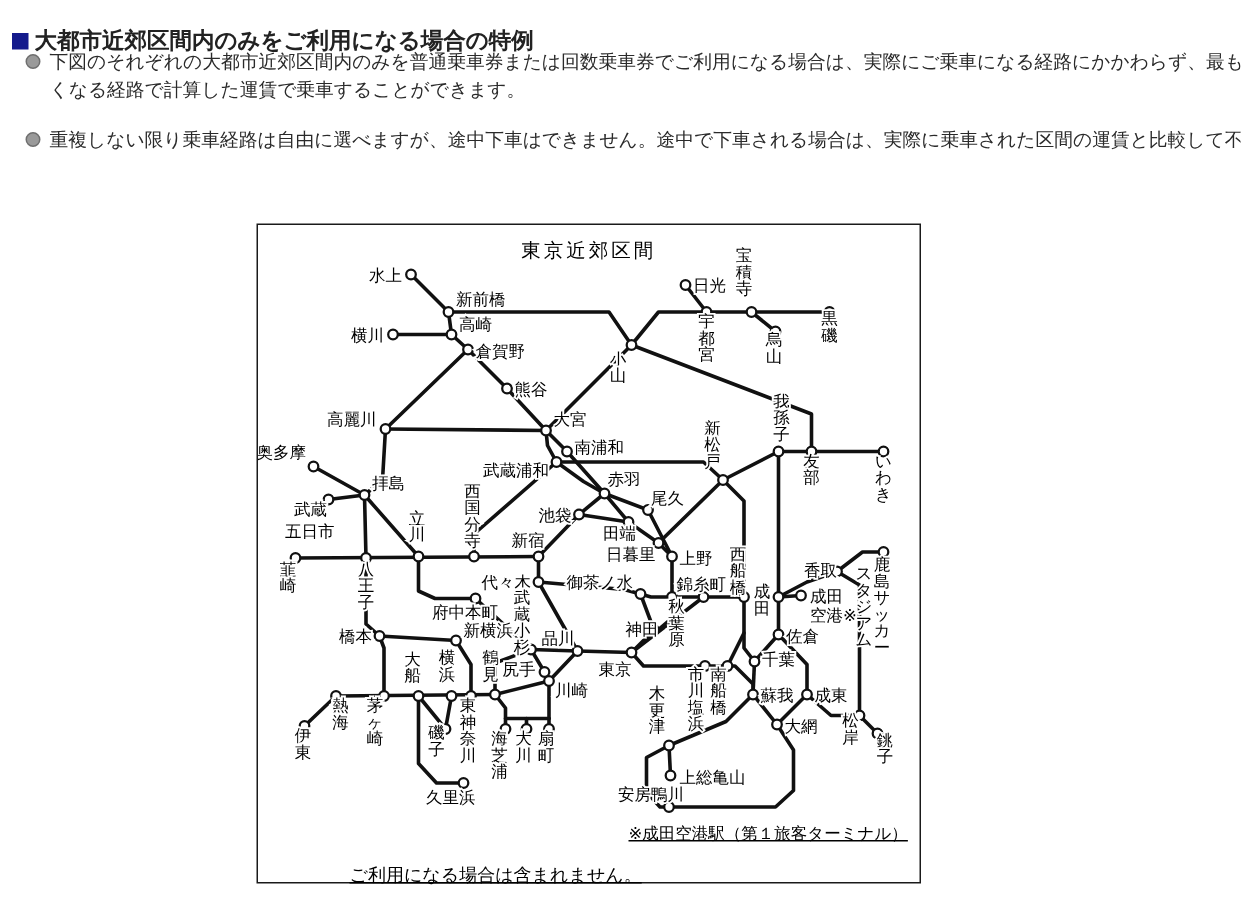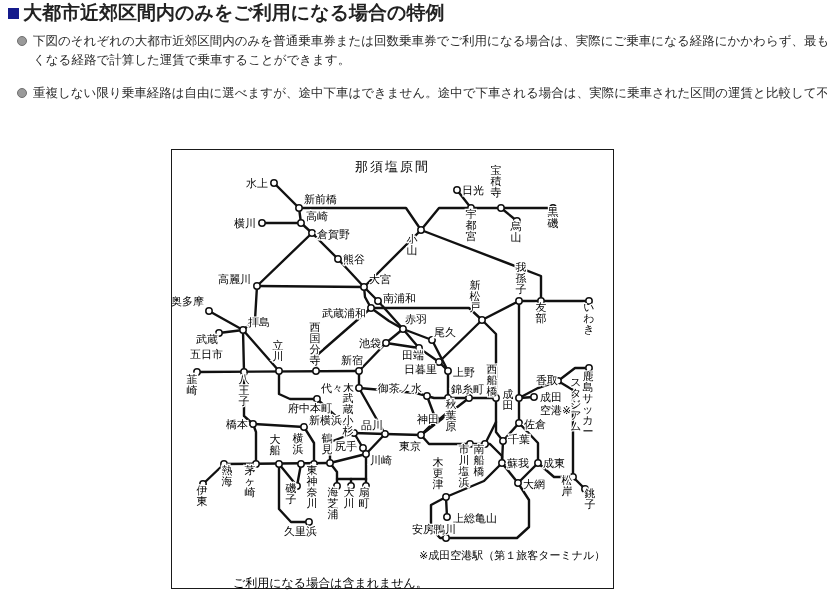--- a/index.html
+++ b/index.html
@@ -2,22 +2,22 @@
 <html><head>
 <meta charset="utf-8">
 <style>
   html,body{margin:0;padding:0;}
   body{
     width:827px;height:605px;position:relative;overflow:hidden;
     background:#ffffff;color:#222;
     font-family:"DejaVu Sans","Liberation Sans",sans-serif;
   }
   .page-header{
-    position:absolute;left:8px;top:0;
-    font-size:19px;font-weight:bold;color:#222;
+    position:absolute;left:8px;top:18px;
+    font-size:15px;font-weight:bold;color:#222;
     display:flex;align-items:center;
   }
   .accent-square{
     width:11px;height:11px;background:#141a8c;display:inline-block;
     margin-right:4px;flex:0 0 auto;
   }
   .bullet-row{position:absolute;left:16px;width:800px;}
   .bullet-icon{
     position:absolute;left:1px;top:5px;width:8px;height:8px;border-radius:50%;
     background:#9a9a9a;border:1px solid #6f6f6f;
@@ -32,23 +32,23 @@
     position:absolute;left:171px;top:149px;width:441px;height:438px;
     border:1px solid #1a1a1a;background:#fff;box-sizing:content-box;
   }
   .map-title{
     position:absolute;left:0;right:0;top:8px;text-align:center;
     font-size:13px;letter-spacing:2px;color:#000;
   }
   #map-svg{position:absolute;left:0;top:0;}
   #map-svg text{font-family:"DejaVu Sans","Liberation Sans",sans-serif;}
   .map-note{position:absolute;color:#000;white-space:nowrap;}
-  .note-airport{left:247px;top:398px;font-size:11px;}
+  .note-airport{left:247px;top:398px;font-size:11px;text-decoration:underline;}
   .note-shink1{left:44px;top:411px;font-size:12px;}
-  .note-shink2{left:61px;top:425px;font-size:12px;}
+  .note-shink2{left:61px;top:425px;font-size:12px;text-decoration:underline;}
 </style>
 </head>
 <body>
 
 <div class="page-header">
   <span class="accent-square"></span>
   <span>大都市近郊区間内のみをご利用になる場合の特例</span>
 </div>
 
 <div class="bullet-row b1">
@@ -448,16 +448,16 @@
       </g>
       <g>
         <circle cx="298" cy="294" r="3.2" fill="#ffffff" stroke="#111111" stroke-width="1.5"></circle>
         <text x="292" y="303" font-size="11" fill="#000" text-anchor="middle" style="paint-order:stroke;stroke:#ffffff;stroke-width:2.5px;"><tspan x="292" y="303">市</tspan><tspan x="292" y="314">川</tspan><tspan x="292" y="325">塩</tspan><tspan x="292" y="336">浜</tspan></text>
       </g>
       <g>
         <circle cx="313" cy="294" r="3.2" fill="#ffffff" stroke="#111111" stroke-width="1.5"></circle>
         <text x="307" y="303" font-size="11" fill="#000" text-anchor="middle" style="paint-order:stroke;stroke:#ffffff;stroke-width:2.5px;"><tspan x="307" y="303">南</tspan><tspan x="307" y="314">船</tspan><tspan x="307" y="325">橋</tspan></text>
       </g>
     </svg>
-  <div class="map-title">那須塩原間</div>
+  <div class="map-title">東京近郊区間</div>
   <div class="map-note note-airport">※成田空港駅（第１旅客ターミナル）</div>
   <div class="map-note note-shink2">ご利用になる場合は含まれません。</div>
 </div>
 
 </body></html>

